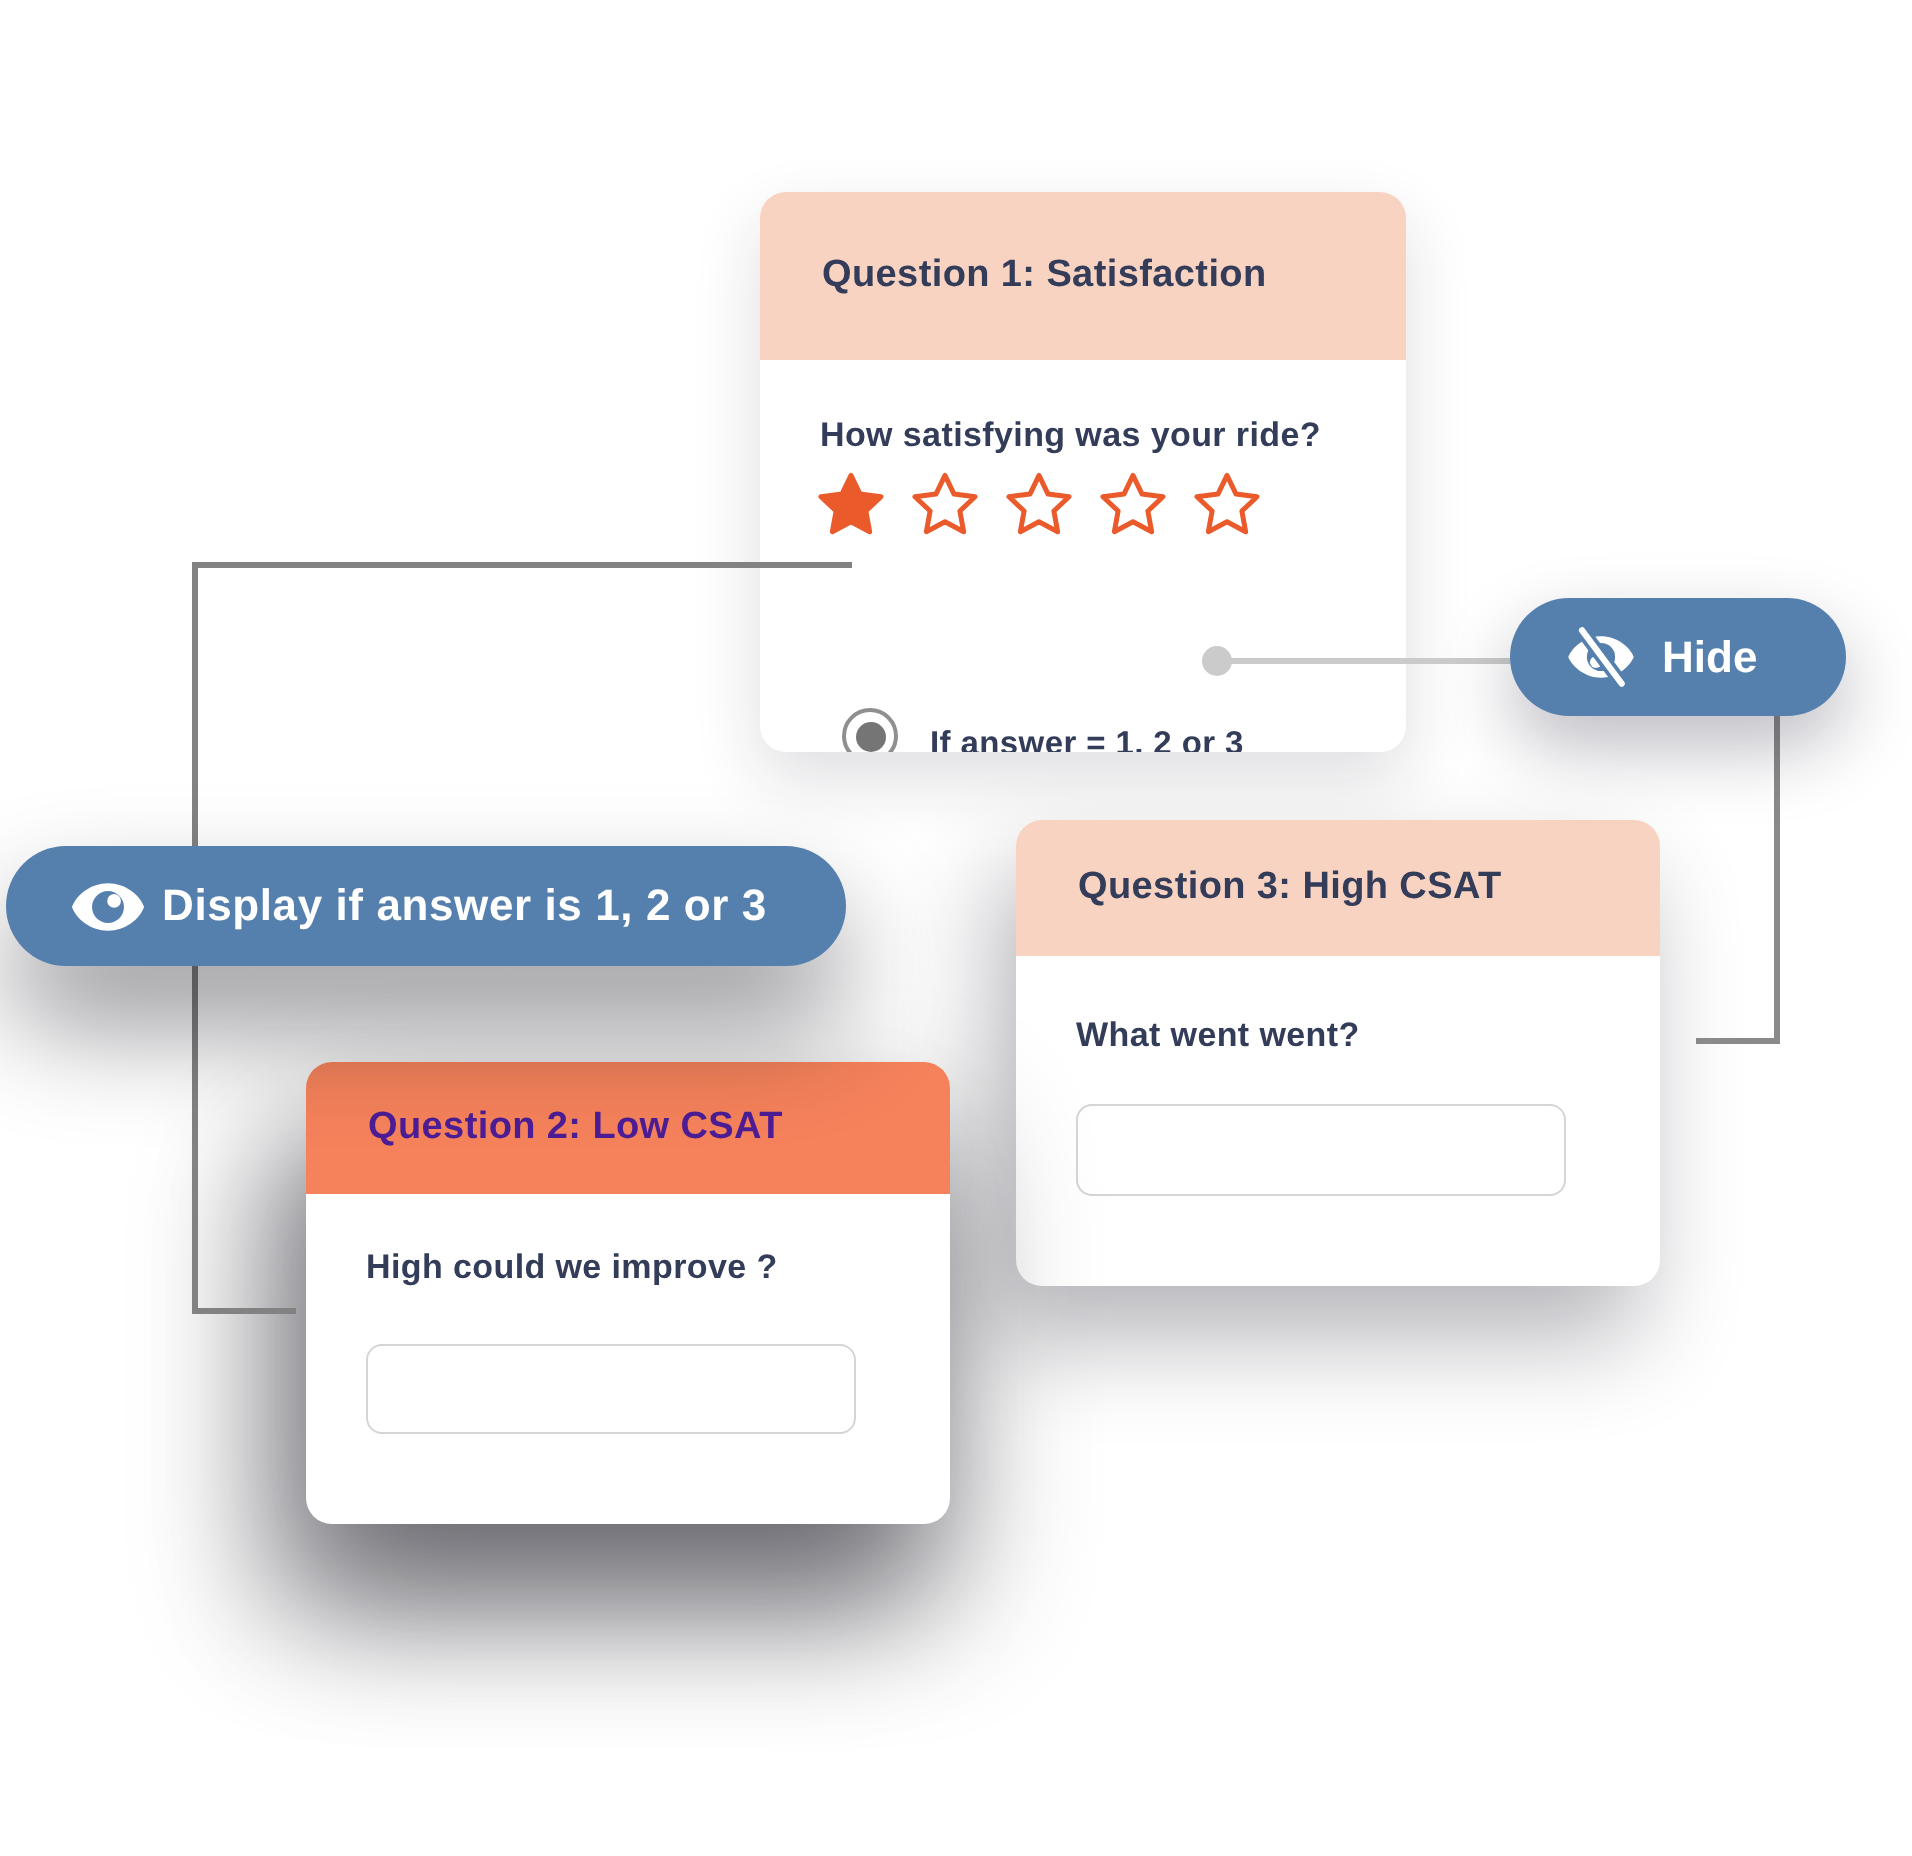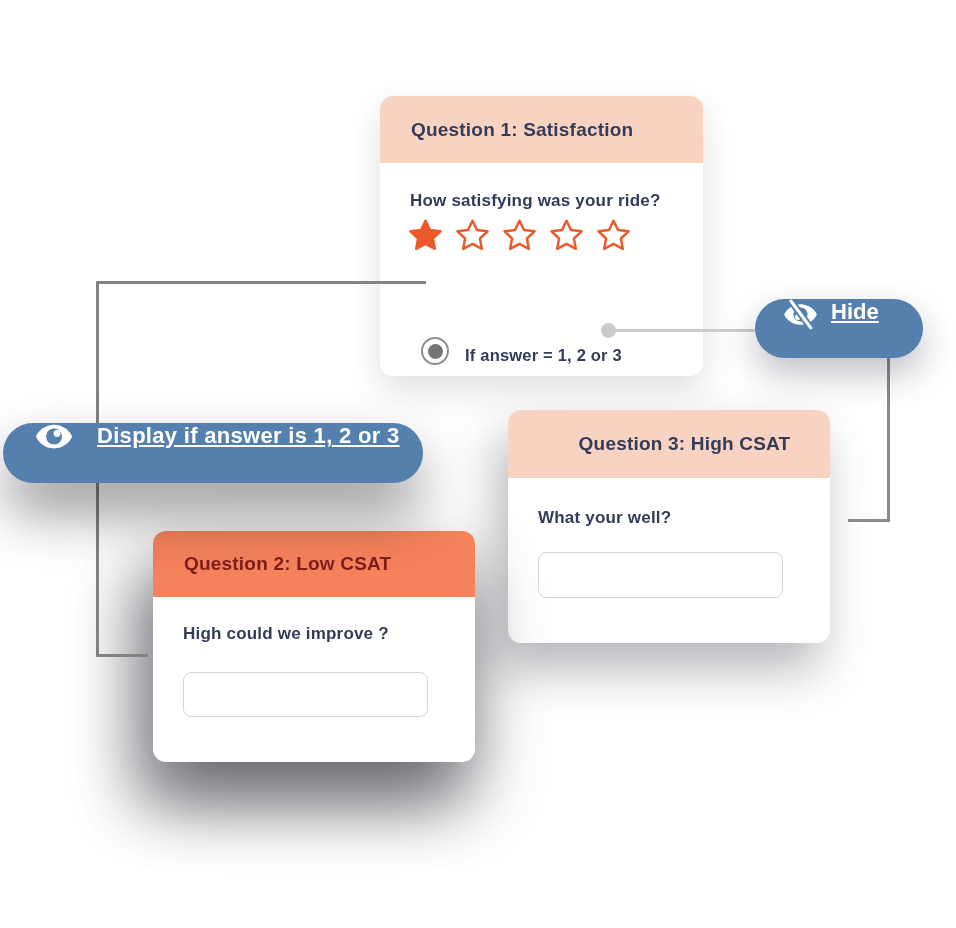--- a/index.html
+++ b/index.html
@@ -10,52 +10,52 @@
   .line{position:absolute;z-index:3;}
   .line.dark{background:var(--line_dark);}
   .line.mid{background:var(--line_mid);}
   .line.light{background:var(--line_light);}
   .connector-dot{position:absolute;z-index:4;width:15px;height:15px;border-radius:50%;background:var(--line_light);}
 
   
   .card{position:absolute;z-index:2;background:#ffffff;border-radius:13px;overflow:hidden;}
   .card-header{display:flex;align-items:center;padding-left:31px;font-size:19px;font-weight:700;letter-spacing:.2px;}
   .card-header.peach{background:var(--peach);color:var(--navy);}
-  .card-header.orange{background:var(--orange);color:#7f1d1d;}
+  .card-header.orange{background:var(--orange);color:#4c1d95;}
   .card-body{position:relative;}
   .prompt{position:absolute;color:var(--navy);font-size:17px;font-weight:700;letter-spacing:.2px;white-space:nowrap;}
 
   .card1{left:380px;top:96px;width:323px;height:280px;box-shadow:0 14px 34px rgba(30,30,50,.14);}
-  .card1 .card-header{height:67px;}
+  .card1 .card-header{height:84px;}
   .card2{left:153px;top:531px;width:322px;height:231px;box-shadow:0 36px 70px rgba(5,5,15,.45),-24px 44px 64px rgba(5,5,15,.28);}
   .card2 .card-header{height:66px;}
   .card3{left:508px;top:410px;width:322px;height:233px;box-shadow:-10px 26px 50px rgba(10,10,25,.30);}
-  .card3 .card-header{height:68px;justify-content:center;}
+  .card3 .card-header{height:68px;}
 
   .text-input{position:absolute;background:#fff;border:1.5px solid #d5d5d5;border-radius:8px;outline:none;padding:0 10px;font-size:16px;color:var(--navy);}
 
   
   .stars{position:absolute;display:flex;gap:12px;}
   .star{width:35px;height:34px;}
   .star path{fill:#ffffff;stroke:var(--star);stroke-width:1.7;stroke-linejoin:round;}
   .star.filled path{fill:var(--star);stroke:var(--star);}
 
   
   .radio-row{position:absolute;display:flex;align-items:center;z-index:4;}
   .radio{width:28px;height:28px;border-radius:50%;background:#fff;border:2px solid #8f8f8f;display:flex;align-items:center;justify-content:center;flex:0 0 auto;}
   .radio .dot{width:15px;height:15px;border-radius:50%;background:transparent;}
   .radio.selected .dot{background:#757575;}
   .radio-label{margin-left:16px;color:var(--navy);font-size:16.5px;font-weight:700;letter-spacing:.2px;white-space:nowrap;}
 
   
-  .pill{position:absolute;z-index:6;display:flex;align-items:flex-start;background:var(--blue);border-radius:31px;color:#fff;font-weight:700;text-decoration:underline;}
+  .pill{position:absolute;z-index:6;display:flex;align-items:center;background:var(--blue);border-radius:31px;color:#fff;font-weight:700;}
   .pill-hide{left:755px;top:299px;width:168px;height:59px;padding-left:28px;font-size:22px;box-shadow:0 16px 36px rgba(20,20,45,.28);}
   .pill-hide .pill-label{margin-left:13px;}
   .pill-display{left:3px;top:423px;width:420px;height:60px;padding-left:32px;font-size:22px;box-shadow:0 30px 55px rgba(5,5,15,.42);}
-  .pill-display .pill-label{margin-left:24px;letter-spacing:.3px;}
+  .pill-display .pill-label{margin-left:8px;letter-spacing:.3px;}
   .pill .icon{display:flex;align-items:center;flex:0 0 auto;}
 </style>
 </head>
 <body>
 
 <div class="canvas">
 
   <div class="line dark" style="left:96px;top:281px;width:330px;height:3px;"></div>
   <div class="line dark" style="left:96px;top:281px;width:3px;height:376px;"></div>
   <div class="line dark" style="left:96px;top:654px;width:52px;height:3px;"></div>
@@ -97,21 +97,21 @@
       </div>
 
     </div>
   </div>
 
   <div class="card card3">
     <div class="card-header peach">
       <span>Question 3: High CSAT</span>
     </div>
     <div class="card-body">
-      <div class="prompt" style="left:30px;top:30px;">What your well?</div>
+      <div class="prompt" style="left:30px;top:30px;">What went went?</div>
       <input class="text-input" style="left: 30px; top: 74px; width: 245px; height: 46px;" value="">
     </div>
   </div>
 
   <div class="card card2">
     <div class="card-header orange">
       <span>Question 2: Low CSAT</span>
     </div>
     <div class="card-body">
       <div class="prompt" style="left:30px;top:27px;">High could we improve ?</div>

